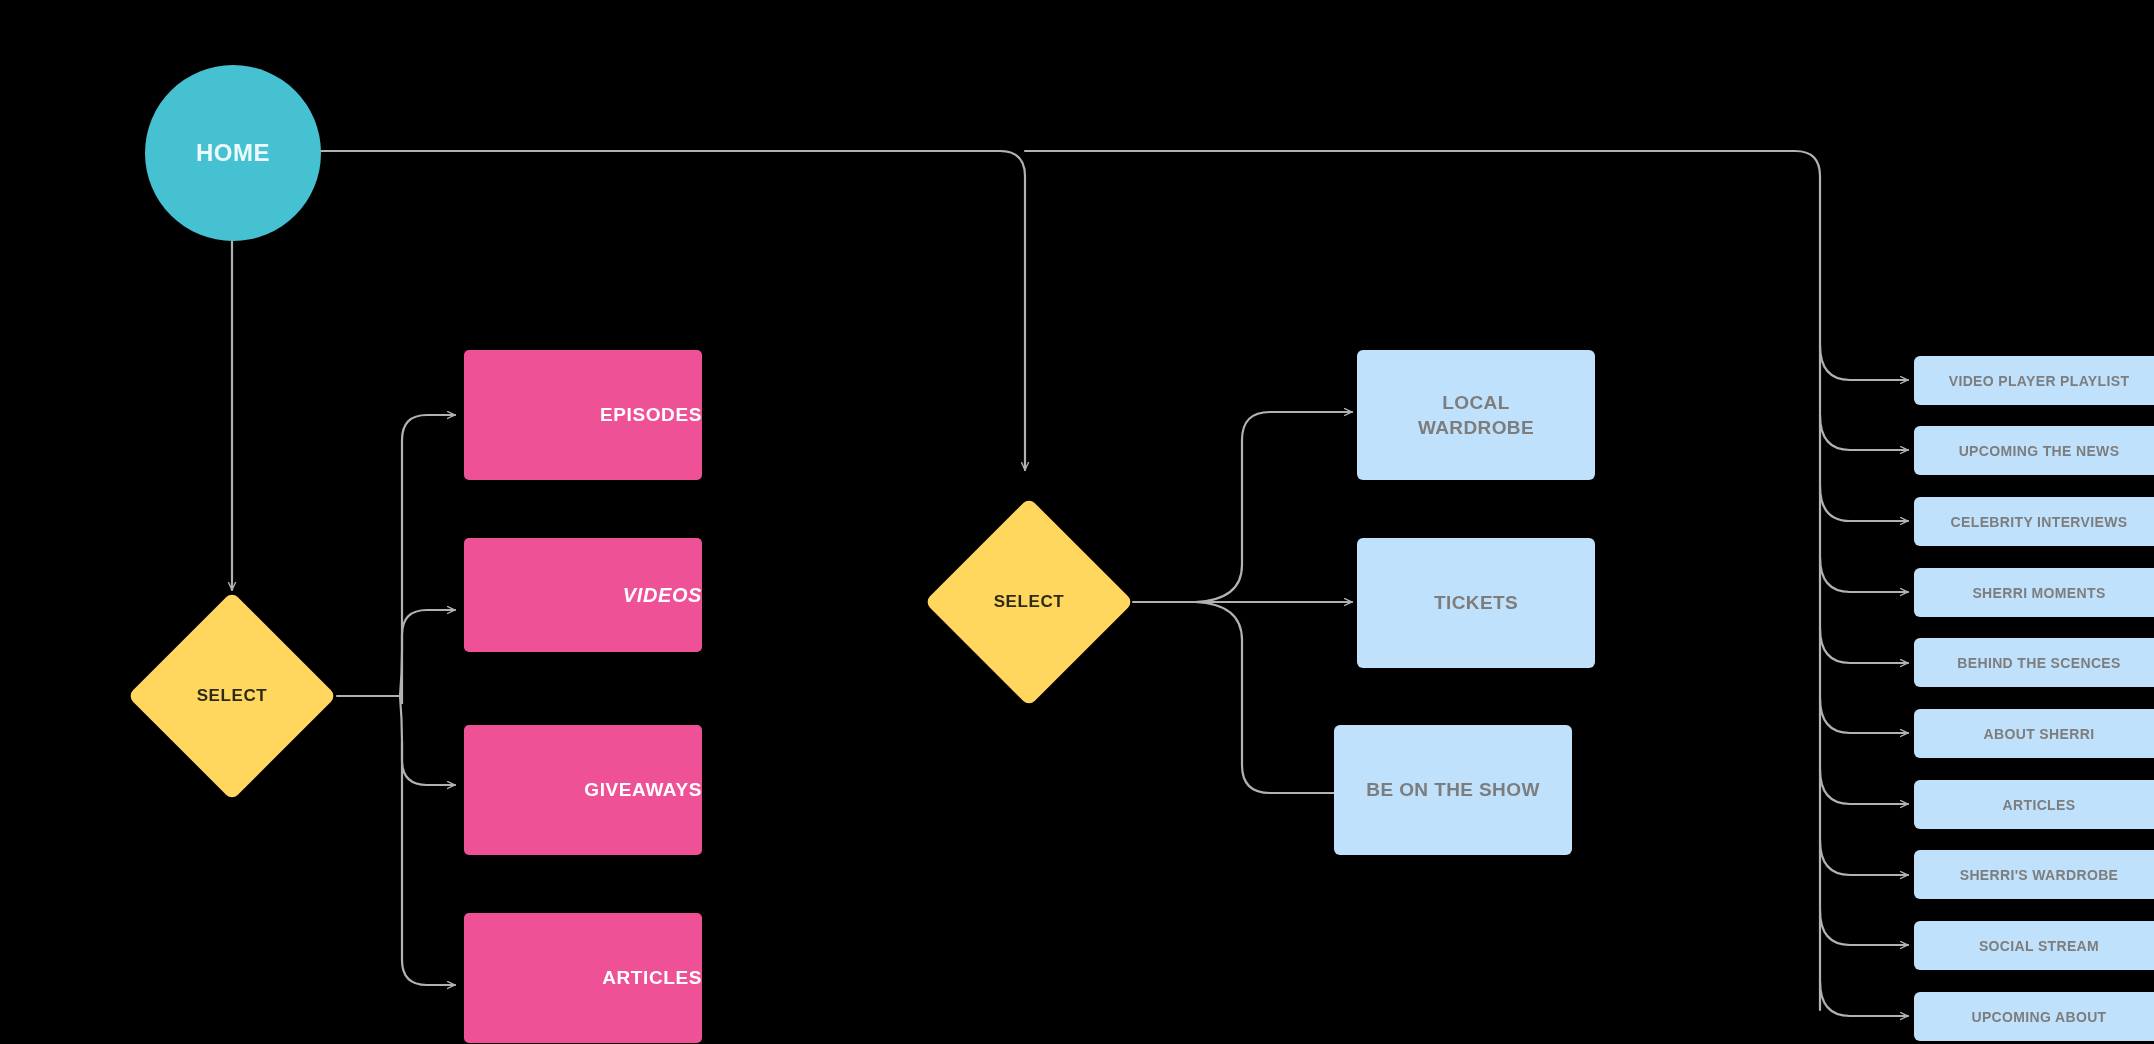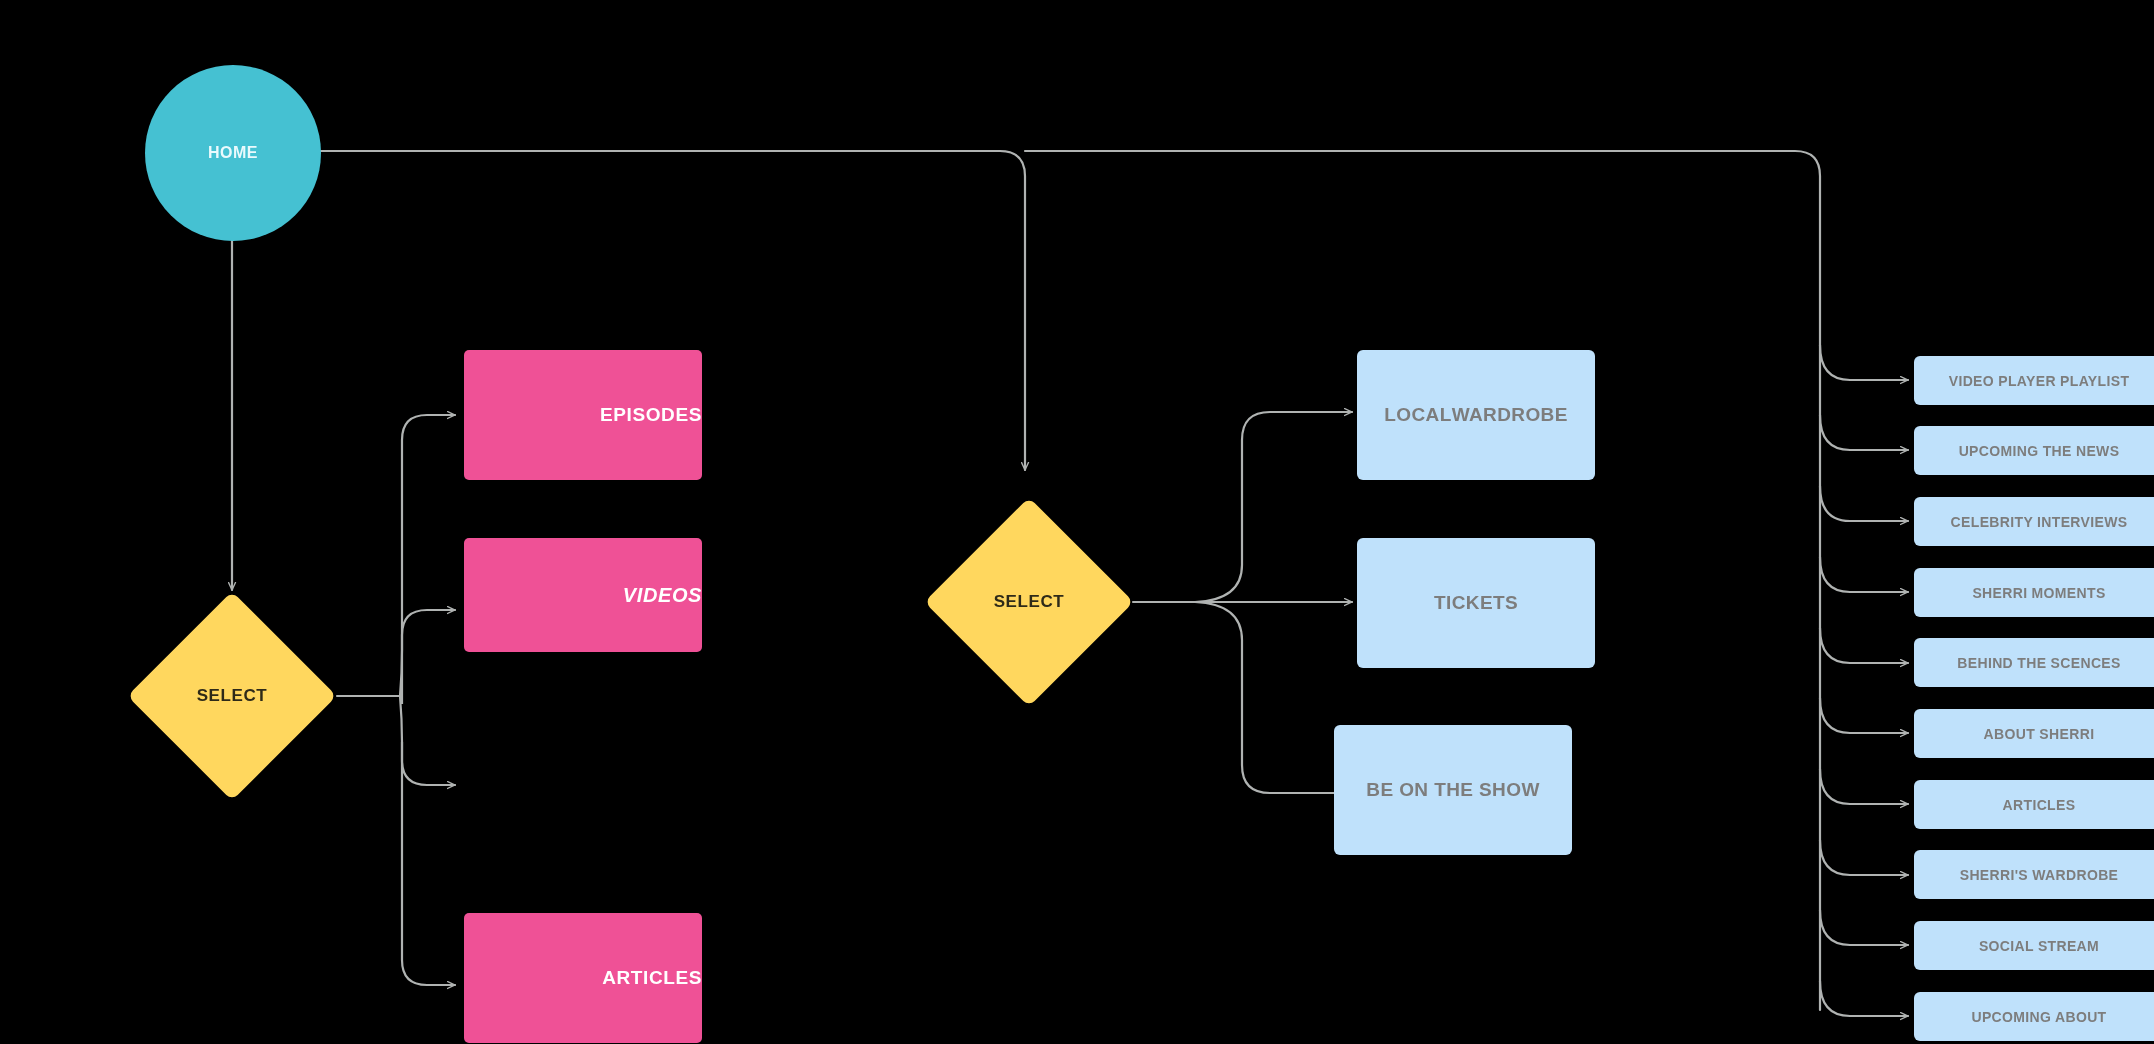--- a/index.html
+++ b/index.html
@@ -98,48 +98,51 @@
       <path d="M1820,557 Q1820,592 1850,592 L1908,592" marker-end="url(#ah)"></path>
       <path d="M1820,628 Q1820,663 1850,663 L1908,663" marker-end="url(#ah)"></path>
       <path d="M1820,698 Q1820,733 1850,733 L1908,733" marker-end="url(#ah)"></path>
       <path d="M1820,769 Q1820,804 1850,804 L1908,804" marker-end="url(#ah)"></path>
       <path d="M1820,840 Q1820,875 1850,875 L1908,875" marker-end="url(#ah)"></path>
       <path d="M1820,910 Q1820,945 1850,945 L1908,945" marker-end="url(#ah)"></path>
       <path d="M1820,981 Q1820,1016 1850,1016 L1908,1016" marker-end="url(#ah)"></path>
     </g>
   </svg>
 
-  <div class="node circle-node" style="left:145px;top:65px;width:176px;height:176px;font-size:16px;">
+  <div class="node circle-node" style="left:145px;top:65px;width:176px;height:176px;font-size:24px;">
     <span>HOME</span>
   </div>
 
   <div class="node diamond" style="left:158px;top:622px;width:148px;height:148px;font-size:17px;">
     <div class="dshape"></div>
     <span class="dlabel">SELECT</span>
   </div>
 
   <div class="node pink-node" style="left:464px;top:350px;width:238px;height:130px;font-size:19px;">
     <span>EPISODES</span>
   </div>
 
   <div class="node pink-node" style="left:464px;top:538px;width:238px;height:114px;font-size:20px;font-style:italic;">
     <span>VIDEOS</span>
   </div>
 
+  <div class="node pink-node" style="left:464px;top:725px;width:238px;height:130px;font-size:19px;">
+    <span>GIVEAWAYS</span>
+  </div>
 
   <div class="node pink-node" style="left:464px;top:913px;width:238px;height:130px;font-size:19px;">
     <span>ARTICLES</span>
   </div>
 
   <div class="node diamond" style="left:955px;top:528px;width:148px;height:148px;font-size:17px;">
     <div class="dshape"></div>
     <span class="dlabel">SELECT</span>
   </div>
 
-  <div class="node blue-node" style="left:1357px;top:350px;width:238px;height:130px;font-size:19px;">
+  <div class="node blue-node" style="left:1357px;top:350px;width:238px;height:130px;font-size:19px;flex-direction:column;">
     <span>LOCAL</span>
     <span>WARDROBE</span>
   </div>
 
   <div class="node blue-node" style="left:1357px;top:538px;width:238px;height:130px;font-size:19px;align-items:center;">
     <span>TICKETS</span>
   </div>
 
   <div class="node blue-node" style="left:1334px;top:725px;width:238px;height:130px;font-size:19px;">
     <span>BE ON THE SHOW</span>

